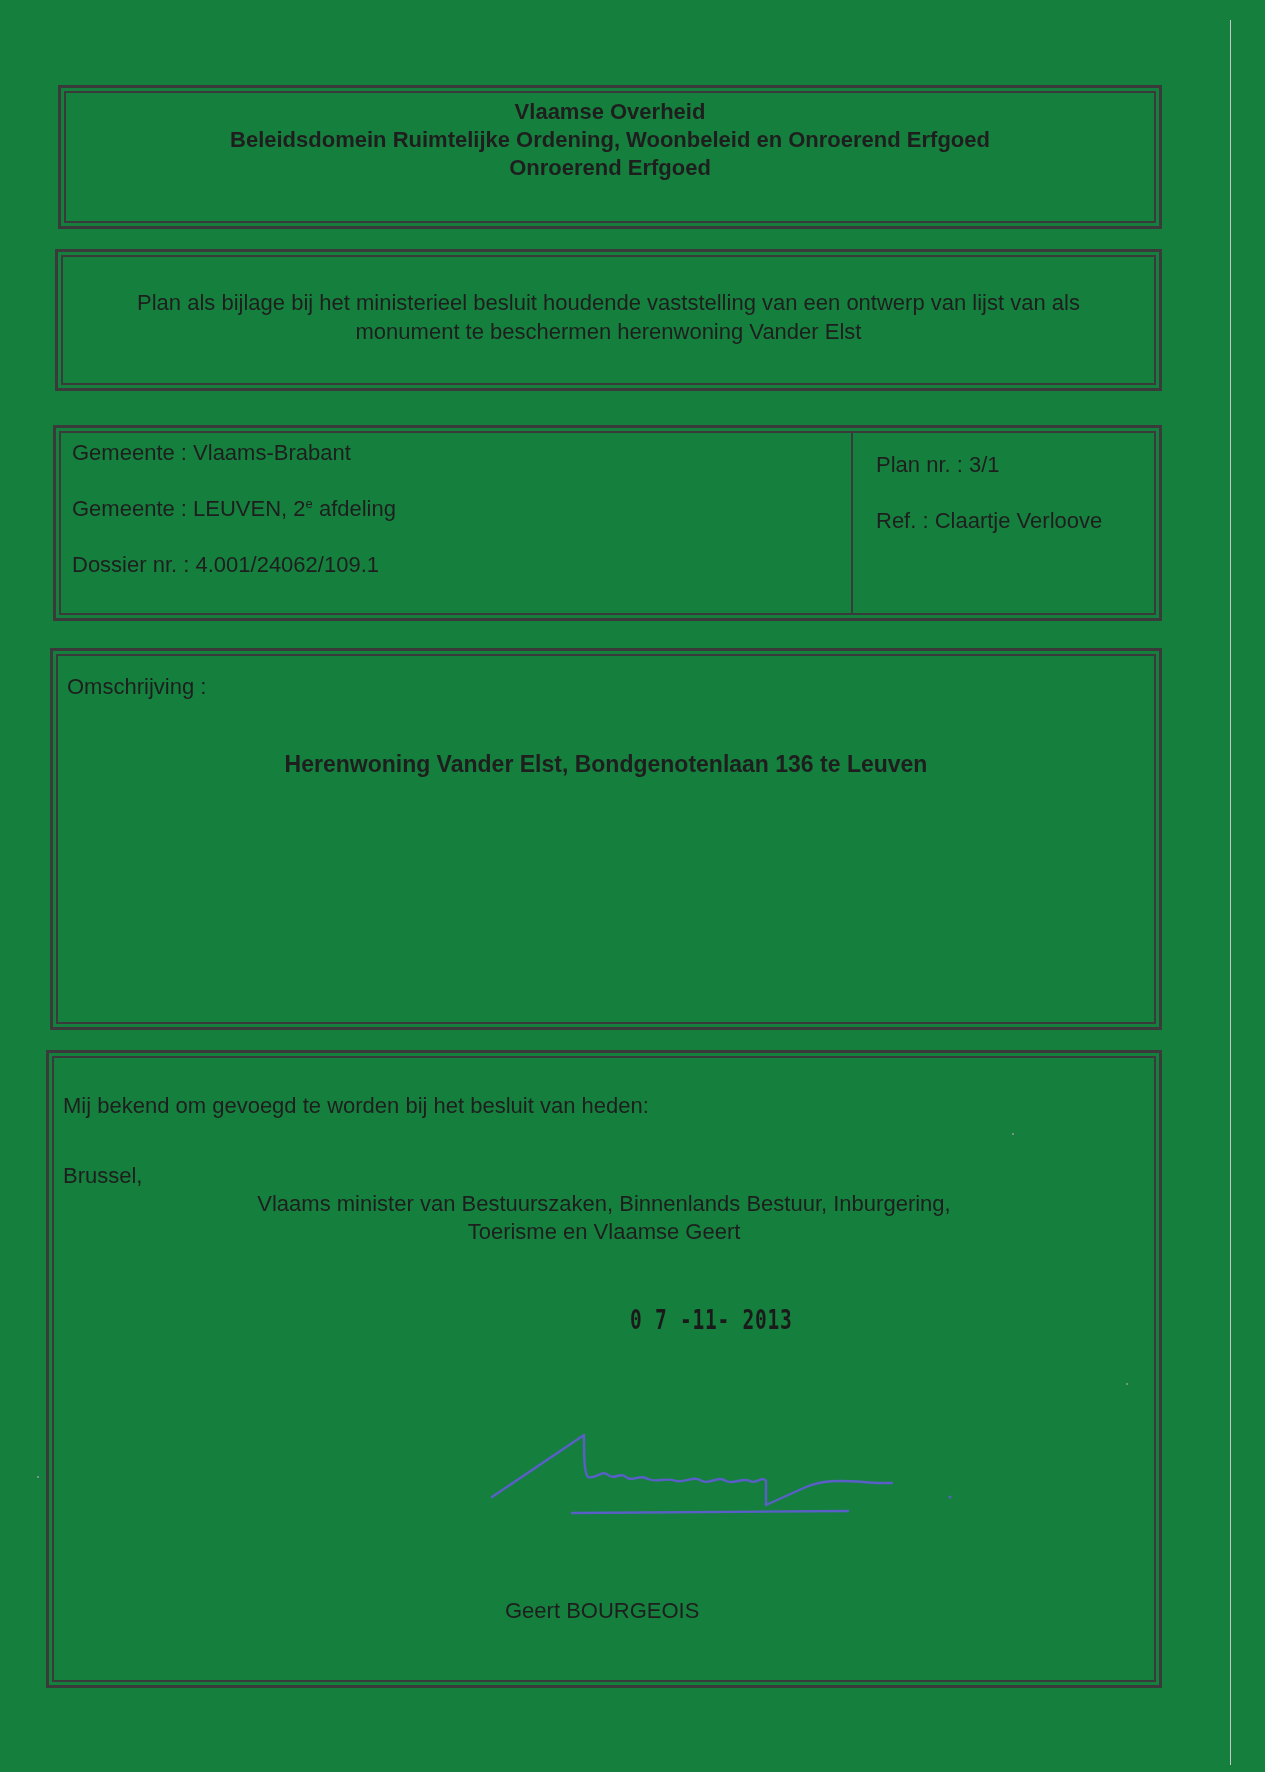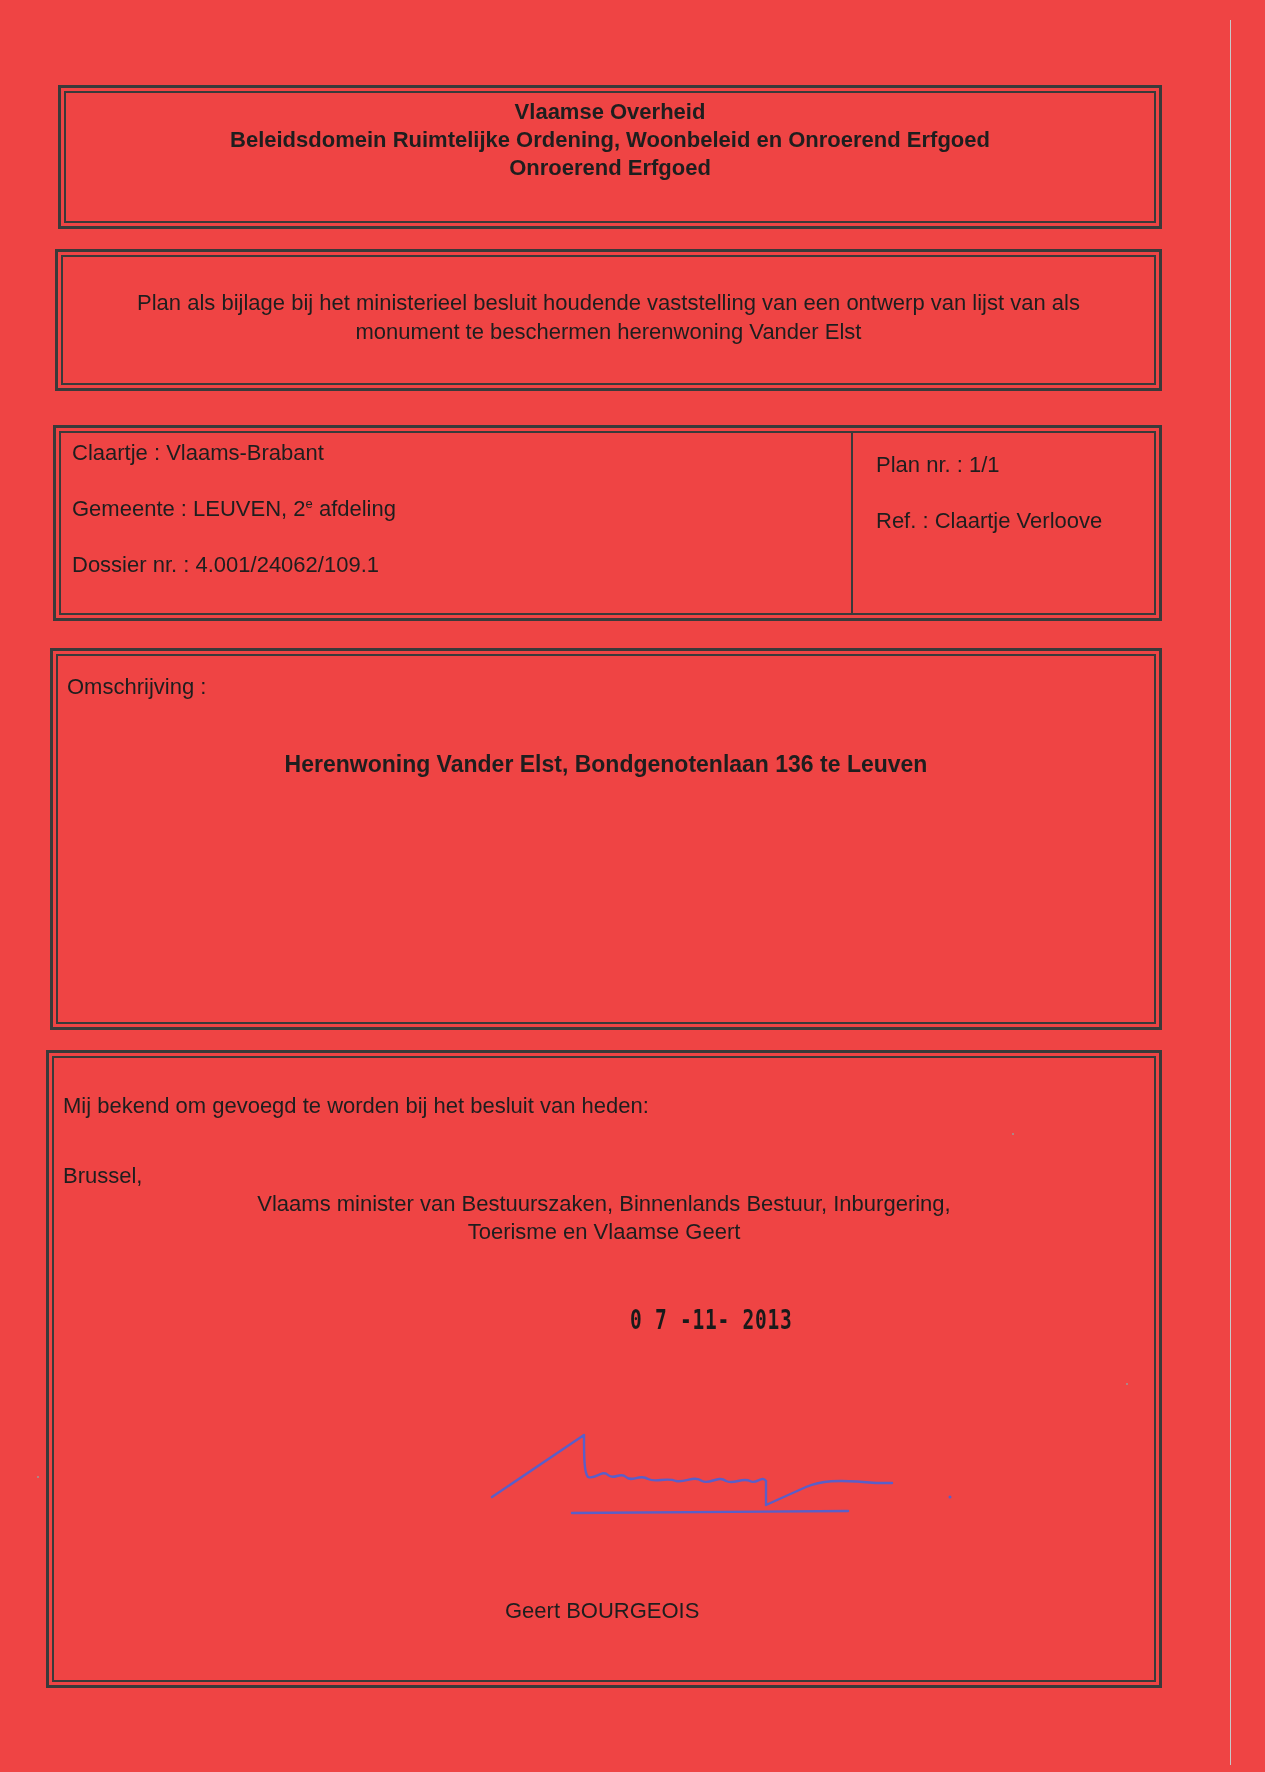--- a/index.html
+++ b/index.html
@@ -1,18 +1,18 @@
 <!DOCTYPE html>
 <html><head>
   <meta charset="utf-8">
   <style>
     html, body { margin: 0; padding: 0; background: #ffffff; }
     body { width: 1265px; height: 1772px; position: relative; overflow: hidden;
            font-family: "Liberation Sans", sans-serif; color: #1e1e1e; }
-    .page { position: absolute; left: 0; top: 0; width: 1265px; height: 1772px; background: #ef4444; }
+    .page { position: absolute; left: 0; top: 0; width: 1265px; height: 1772px; background: #15803d; }
     .edge-line { position: absolute; left: 1230px; top: 20px; width: 1px; height: 1745px; background: #c8c8c8; }
 
     
     .frame { position: absolute; border: 3px solid #3a3a3a; box-sizing: border-box; }
     .frame::after { content: ""; position: absolute; left: 3px; top: 3px; right: 3px; bottom: 3px;
                     border: 2px solid #3a3a3a; pointer-events: none; }
 
     #box-header { left: 58px; top: 85px; width: 1104px; height: 144px; }
     #box-plan   { left: 55px; top: 249px; width: 1107px; height: 142px; }
     #box-info   { left: 53px; top: 425px; width: 1109px; height: 196px; }
@@ -44,25 +44,25 @@
     <div class="center hdr-line" style="top:38px">Beleidsdomein Ruimtelijke Ordening, Woonbeleid en Onroerend Erfgoed</div>
     <div class="center hdr-line" style="top:66px">Onroerend Erfgoed</div>
   </div>
 
   <div class="frame" id="box-plan">
     <div class="center plan-line" style="top:36px">Plan als bijlage bij het ministerieel besluit houdende vaststelling van een ontwerp van lijst van als</div>
     <div class="center plan-line" style="top:65px">monument te beschermen herenwoning Vander Elst</div>
   </div>
 
   <div class="frame" id="box-info">
-    <div class="field" style="left:16px; top:12px">Claartje : Vlaams-Brabant</div>
+    <div class="field" style="left:16px; top:12px">Gemeente : Vlaams-Brabant</div>
     <div class="field" style="left:16px; top:68px"><span>Gemeente : LEUVEN, 2</span><sup>e</sup><span> afdeling</span></div>
     <div class="field" style="left:16px; top:124px">Dossier nr. : 4.001/24062/109.1</div>
     <div class="divider"></div>
-    <div class="field" style="left:820px; top:24px">Plan nr. :  1/1</div>
+    <div class="field" style="left:820px; top:24px">Plan nr. :  3/1</div>
     <div class="field" style="left:820px; top:80px">Ref. : Claartje Verloove</div>
   </div>
 
   <div class="frame" id="box-desc">
     <div class="field" style="left:14px; top:23px">Omschrijving :</div>
     <div class="center desc-title" style="top:100px">Herenwoning Vander Elst, Bondgenotenlaan 136 te Leuven</div>
   </div>
 
   <div class="frame" id="box-sign">
     <div class="field sign-text" style="left:14px; top:40px">Mij bekend om gevoegd te worden bij het besluit van heden:</div>

